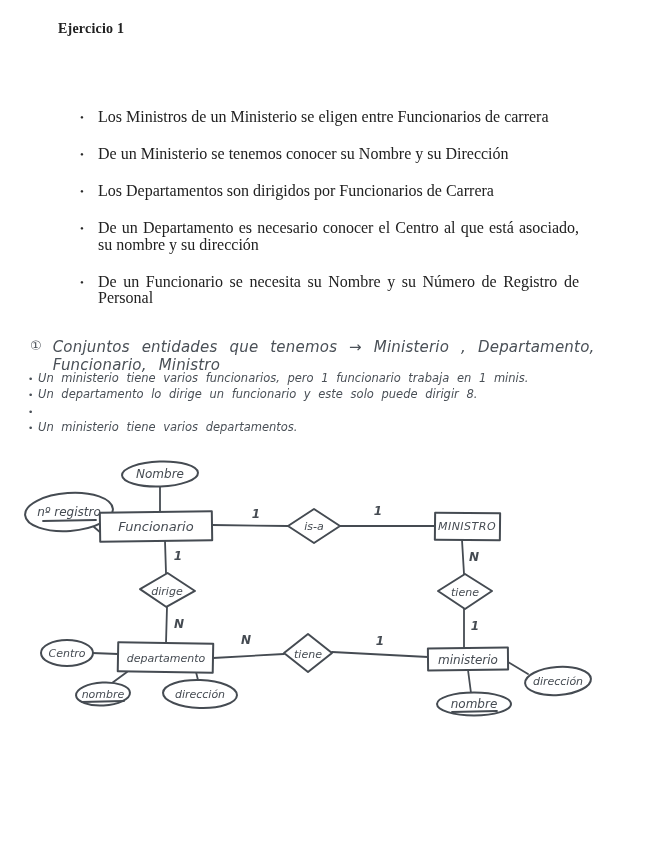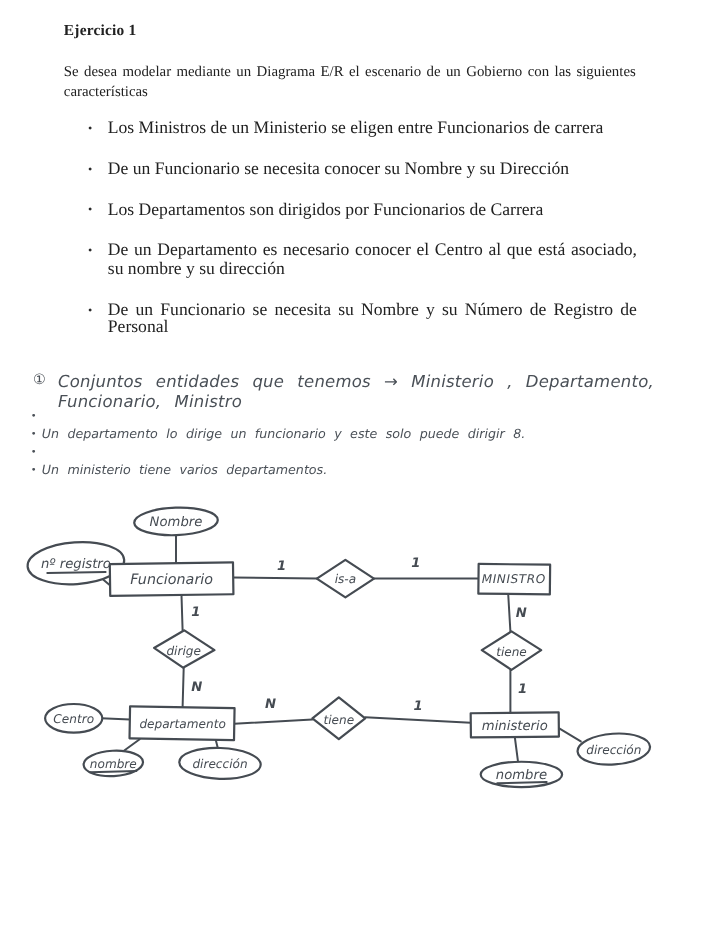--- a/index.html
+++ b/index.html
@@ -43,30 +43,29 @@
   .hw-13 { font-size:13px; }
   .hw-card { font-size:12px; font-weight:bold; }
 </style>
 </head>
 <body>
 
 <div class="page">
 
   <div class="doc-title">Ejercicio 1</div>
 
-  <div class="doc-intro">Se desea modelar mediante un Diagrama E/R el escenario de un Gobierno con las siguientes características</div>
 
   <div class="req-list">
     <div class="req-item">
       <span class="req-dot">•</span>
       <span class="req-text">Los Ministros de un Ministerio se eligen entre Funcionarios de carrera</span>
     </div>
     <div class="req-item">
       <span class="req-dot">•</span>
-      <span class="req-text">De un Funcionario se necesita conocer su Nombre y su Dirección</span>
+      <span class="req-text">De un Ministerio se tenemos conocer su Nombre y su Dirección</span>
     </div>
     <div class="req-item">
       <span class="req-dot">•</span>
       <span class="req-text">Los Departamentos son dirigidos por Funcionarios de Carrera</span>
     </div>
     <div class="req-item">
       <span class="req-dot">•</span>
       <span class="req-text">De un Departamento es necesario conocer el Centro al que está asociado, su nombre y su dirección</span>
     </div>
     <div class="req-item">
@@ -76,20 +75,21 @@
   </div>
 
   <div class="notes">
     <div class="notes-heading">
       <span class="notes-marker">①</span>
       <span class="notes-heading-text">Conjuntos entidades que tenemos → Ministerio , Departamento, Funcionario, Ministro</span>
     </div>
     <div class="notes-items">
       <div class="note-item">
         <span class="note-dot">•</span>
+        <span>Un ministerio tiene varios funcionarios, pero 1 funcionario trabaja en 1 minis.</span>
       </div>
       <div class="note-item">
         <span class="note-dot">•</span>
         <span>Un departamento lo dirige un funcionario y este solo puede dirigir 8.</span>
       </div>
       <div class="note-item">
         <span class="note-dot">•</span>
       </div>
       <div class="note-item">
         <span class="note-dot">•</span>

